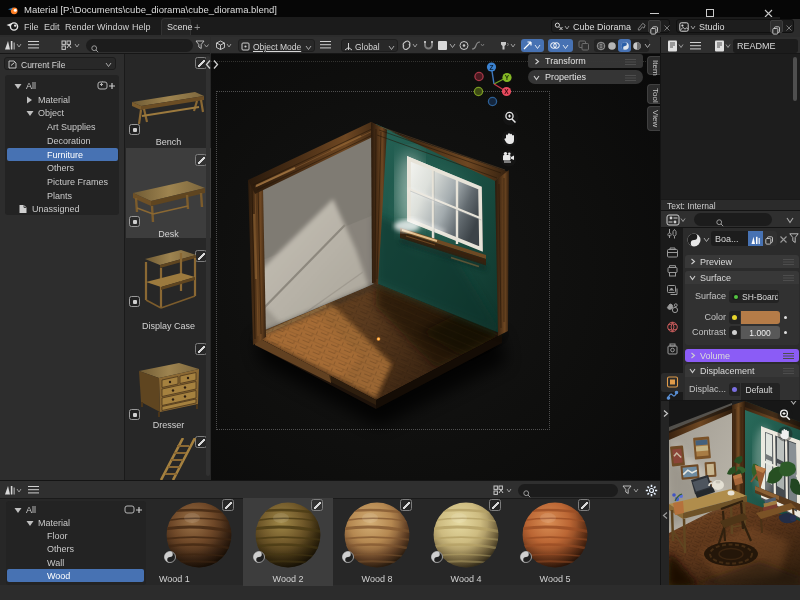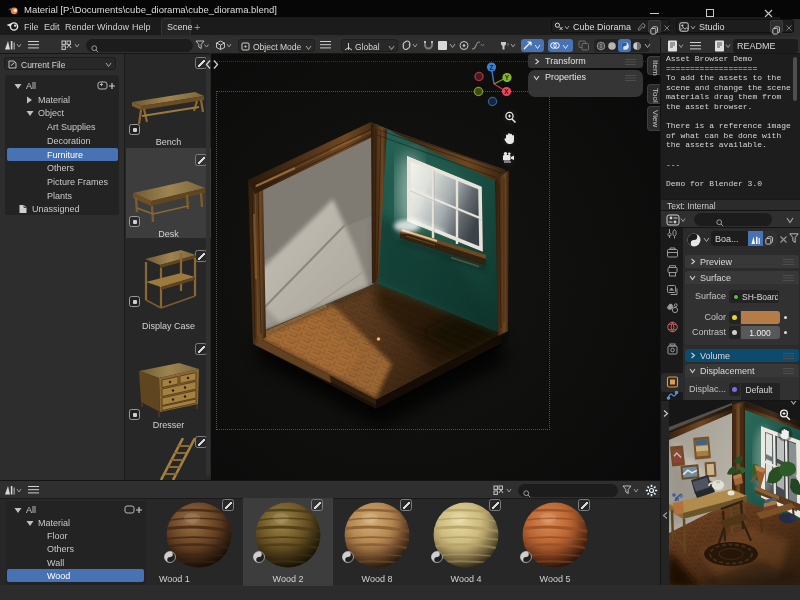--- a/index.html
+++ b/index.html
@@ -120,21 +120,21 @@
 <div id="vpheader" class="abs hdr" style="left:211px;top:37px;width:449px;height:17px;border-bottom:1px solid #161616;">
   <svg class="abs" style="left:4px;top:3px" width="18" height="11" viewBox="0 0 18 11">
     <path d="M5.5 1 L9.5 3 L9.5 7.5 L5.5 9.5 L1.5 7.5 L1.5 3 Z M1.5 3 L5.5 5 L9.5 3 M5.5 5 L5.5 9.5" fill="none" stroke="#d0d0d0" stroke-width="0.9"></path>
     <path d="M12 4 L14 7 L16 4" fill="none" stroke="#999" stroke-width="1"></path>
   </svg>
   <div class="abs" style="left:27px;top:2px;width:77px;height:13px;background:#282828;border-radius:3px;border:1px solid #1e1e1e;">
     <svg class="abs" style="left:2px;top:2px" width="9" height="9" viewBox="0 0 9 9">
           <rect x="1" y="1" width="7" height="7" rx="1" fill="none" stroke="#cfcfcf" stroke-width="1"></rect>
           <circle cx="4.5" cy="4.5" r="1.1" fill="#cfcfcf"></circle>
         </svg>
-    <div class="abs" style="left:14px;top:2px;font-size:8.5px;color:#d6d6d6;">Object Mode</div>
+    <div class="abs" style="left:14px;top:2px;font-size:8.5px;color:#d6d6d6;text-decoration:underline;">Object Mode</div>
     <svg class="abs" style="left:66px;top:4.5px" width="7" height="6" viewBox="0 0 7 6">
           <path d="M1 1 L3.5 4.5 L6 1" fill="none" stroke="#a8a8a8" stroke-width="1"></path>
         </svg>
   </div>
   <div class="abs" style="left:109px;top:4px;width:11px;height:1.4px;background:#d0d0d0;box-shadow:0 3.2px #d0d0d0, 0 6.4px #d0d0d0;"></div>
   <div class="abs" style="left:130px;top:2px;width:57px;height:13px;background:#282828;border-radius:3px;border:1px solid #1e1e1e;">
     <svg class="abs" style="left:2px;top:2px" width="9" height="9" viewBox="0 0 9 9">
           <path d="M4.5 1 L4.5 8 M1 8 L4.5 5.5 L8 8" fill="none" stroke="#cfcfcf" stroke-width="1"></path>
         </svg>
     <div class="abs" style="left:13px;top:2px;font-size:8.5px;color:#d6d6d6;">Global</div>
@@ -516,21 +516,21 @@
 
   <div class="abs" style="left:5px;top:37px;width:334px;height:339px;border:1px dotted #4f4f4f;"></div>
 
   <div class="abs" style="left:317px;top:0px;width:115px;height:14px;background:rgba(56,56,56,0.95);border-radius:3px;">
     <svg class="abs" style="left:6px;top:3.5px" width="6" height="7" viewBox="0 0 6 7">
           <path d="M1.5 1 L4.5 3.5 L1.5 6" fill="none" stroke="#cfcfcf" stroke-width="1.1"></path>
         </svg>
     <div class="abs" style="left:17px;top:2px;font-size:9px;color:#e2e2e2;">Transform</div>
     <div class="abs grips" style="left:97px;top:5px;"></div>
   </div>
-  <div class="abs" style="left:317px;top:16px;width:115px;height:27px;background:rgba(56,56,56,0.95);border-radius:7px;">
+  <div class="abs" style="left:317px;top:16px;width:115px;height:14px;background:rgba(56,56,56,0.95);border-radius:7px;">
     <svg class="abs" style="left:5px;top:4.5px" width="7" height="6" viewBox="0 0 7 6">
           <path d="M1 1 L3.5 4.5 L6 1" fill="none" stroke="#cfcfcf" stroke-width="1.1"></path>
         </svg>
     <div class="abs" style="left:17px;top:2px;font-size:9px;color:#e2e2e2;">Properties</div>
     <div class="abs grips" style="left:97px;top:5px;"></div>
   </div>
 
   <svg class="abs" style="left:252px;top:2px" width="60" height="56" viewBox="0 0 60 56">
     <g stroke-width="1.4">
       <line x1="31" y1="28" x2="28.5" y2="12" stroke="#3f77bd"></line>
@@ -579,34 +579,20 @@
 </div>
 <style>
 .vtab { position:absolute; width:14px; background:#2b2b2b; border:1px solid #404040; border-right:none; border-radius:4px 0 0 4px; }
 .vtab span { display:block; writing-mode:vertical-rl; font-size:8px; color:#c6c6c6; margin:3px auto 0 auto; line-height:12px; }
 </style>
 <svg class="abs" style="left:205px;top:59px" width="14" height="11" viewBox="0 0 14 11">
   <path d="M5 1.5 L1.5 5.5 L5 9.5 M9 1.5 L12.5 5.5 L9 9.5" fill="none" stroke="#d0d0d0" stroke-width="1.3"></path>
 </svg>
 
 <div id="texteditor" class="abs" style="left:661px;top:54px;width:139px;height:145px;background:#1d1d1d;">
-  <pre style="position:absolute;left:5px;top:0px;font-family:'Liberation Mono',monospace;font-size:8px;line-height:9.6px;color:#d6d6d6;">Asset Browser Demo
-===================
-To add the assets to the
-scene and change the scene
-materials drag them from
-the asset browser.
-
-There is a reference image
-of what can be done with
-the assets available.
-
----
-
-Demo for Blender 3.0</pre>
   <div class="abs" style="left:132px;top:3px;width:3.5px;height:44px;background:#4f4f4f;border-radius:2px;"></div>
 </div>
 <div id="textfooter" class="abs" style="left:661px;top:199px;width:139px;height:11px;background:#2b2b2b;border-top:1px solid #191919;">
   <div style="font-size:8.5px;color:#cccccc;margin:1px 0 0 6px;">Text: Internal</div>
 </div>
 <div id="propsheader" class="abs hdr" style="left:661px;top:210px;width:139px;height:18px;border-top:1px solid #141414;border-bottom:1px solid #141414;">
   <svg class="abs" style="left:5px;top:3px" width="21" height="12" viewBox="0 0 21 12">
     <rect x="1" y="1" width="12" height="10" rx="2" fill="none" stroke="#cfcfcf" stroke-width="1"></rect>
     <circle cx="5" cy="4" r="1.4" fill="#cfcfcf"></circle>
         <path d="M7.5 4 h4" stroke="#cfcfcf" stroke-width="1"></path>
@@ -729,21 +715,21 @@
     </div>
     <div class="abs" style="left:55.5px;top:40px;width:39px;height:13px;background:#b57c48;border-radius:0 3px 3px 0;"></div>
     <div class="abs" style="left:99px;top:45px;width:3px;height:3px;border-radius:50%;background:#e0e0e0;"></div>
     <div class="abs" style="left:0;top:56px;width:41px;text-align:right;font-size:9px;color:#c3c3c3;">Contrast</div>
     <div class="abs" style="left:44px;top:55px;width:11px;height:13px;background:#232323;border-radius:3px 0 0 3px;">
       <div class="abs" style="left:2.5px;top:4px;width:5px;height:5px;border-radius:50%;background:#cfcfcf;"></div>
     </div>
     <div class="abs" style="left:55.5px;top:55px;width:39px;height:13px;background:#585858;border-radius:0 3px 3px 0;text-align:center;font-size:8.5px;color:#f0f0f0;"><span style="position:relative;top:2px;">1.000</span></div>
     <div class="abs" style="left:99px;top:60px;width:3px;height:3px;border-radius:50%;background:#e0e0e0;"></div>
   </div>
-  <div class="abs" style="left:24px;top:121px;width:114px;height:13px;background:#0c4a6e;border-radius:3px;">
+  <div class="abs" style="left:24px;top:121px;width:114px;height:13px;background:#8b5cf6;border-radius:3px;">
     <svg class="abs" style="left:5px;top:3px" width="6" height="7" viewBox="0 0 6 7">
           <path d="M1.5 1 L4.5 3.5 L1.5 6" fill="none" stroke="#cfcfcf" stroke-width="1.1"></path>
         </svg>
     <div class="abs" style="left:15px;top:1.5px;font-size:9px;color:#dadada;">Volume</div>
     <div class="abs grips" style="left:98px;top:4px;"></div>
   </div>
   <div class="abs" style="left:24px;top:136px;width:114px;height:36px;background:#313131;border-radius:3px 3px 0 0;">
     <div class="abs" style="left:0;top:0;width:114px;height:13px;background:#383838;border-radius:3px 3px 0 0;">
       <svg class="abs" style="left:4px;top:4px" width="7" height="6" viewBox="0 0 7 6">
             <path d="M1 1 L3.5 4.5 L6 1" fill="none" stroke="#cfcfcf" stroke-width="1.1"></path>

